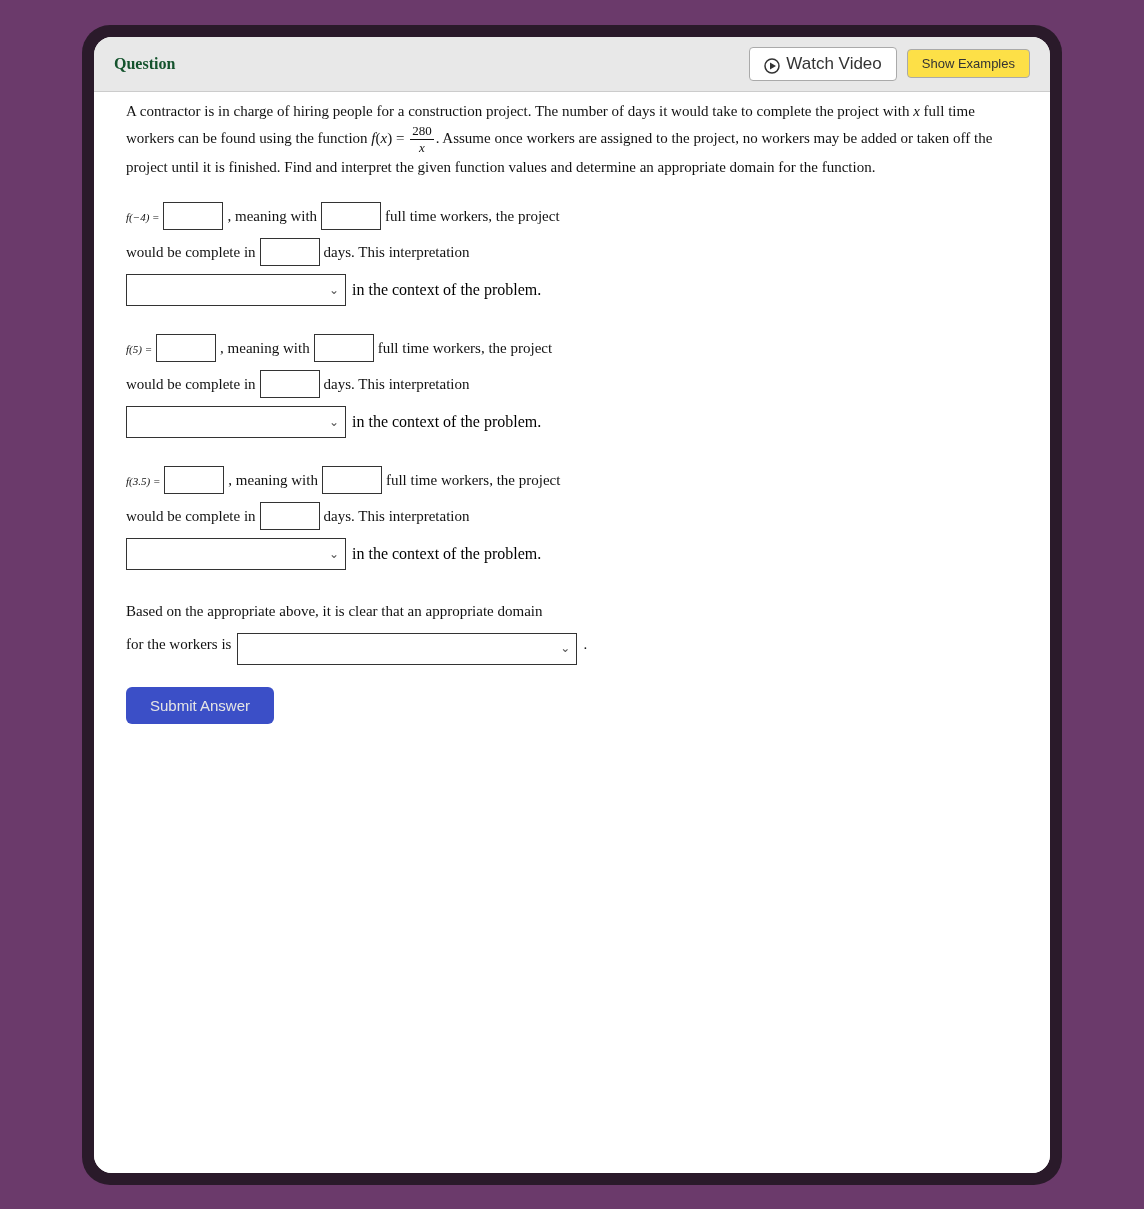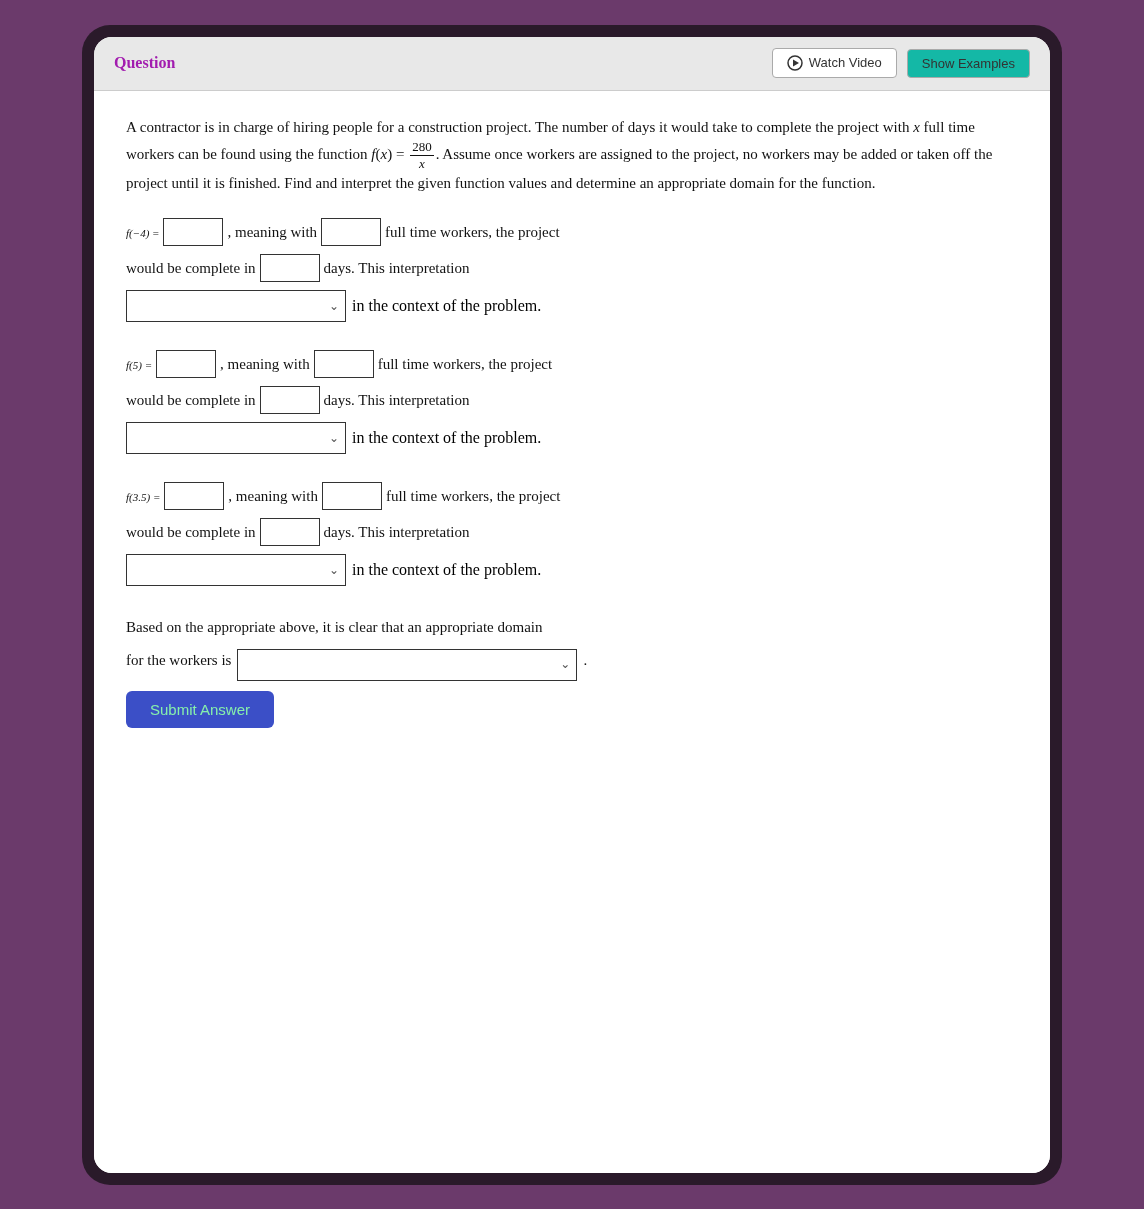--- a/index.html
+++ b/index.html
@@ -41,56 +41,56 @@
       display: flex;
       align-items: center;
       justify-content: flex-end;
       gap: 10px;
       min-height: 54px;
     }
 
     .top-bar-title {
       font-size: 16px;
       font-weight: bold;
-      color: #a21caf;
+      color: #14532d;
       margin-right: auto;
     }
 
     .btn-watch-video {
       display: flex;
-      align-items: flex-start;
+      align-items: flex-end;
       gap: 6px;
       border: 1px solid #aaa;
       background: white;
       padding: 6px 14px;
       border-radius: 4px;
-      font-size: 13px;
+      font-size: 17px;
       color: #333;
       cursor: pointer;
     }
 
     .play-icon {
       width: 16px;
       height: 16px;
       display: inline-block;
     }
 
     .btn-show-examples {
       border: 1px solid #aaa;
-      background: #14b8a6;
+      background: #fde047;
       padding: 6px 14px;
       border-radius: 4px;
       font-size: 13px;
       color: #333;
       cursor: pointer;
     }
 
     .content-area {
       flex: 1;
-      padding: 24px 32px 20px 32px;
+      padding: 7px 32px 20px 32px;
       overflow-y: auto;
       background: white;
     }
 
     .problem-text {
       font-size: 15px;
       line-height: 1.65;
       color: #111;
       margin-bottom: 22px;
     }
@@ -181,27 +181,27 @@
       font-size: 12px;
       color: #555;
     }
 
     .domain-dropdown {
       width: 340px;
     }
 
     .submit-btn {
       background: #3b4fc7;
-      color: #86efac;
+      color: #e5e5e5;
       border: none;
       padding: 10px 24px;
       border-radius: 6px;
       font-size: 15px;
       cursor: pointer;
-      margin-top: 4px;
+      margin-top: 16px;
     }
 
     .bottom-section {
       margin-top: 10px;
     }
 
     .domain-line {
       display: flex;
       align-items: baseline;
       flex-wrap: wrap;

